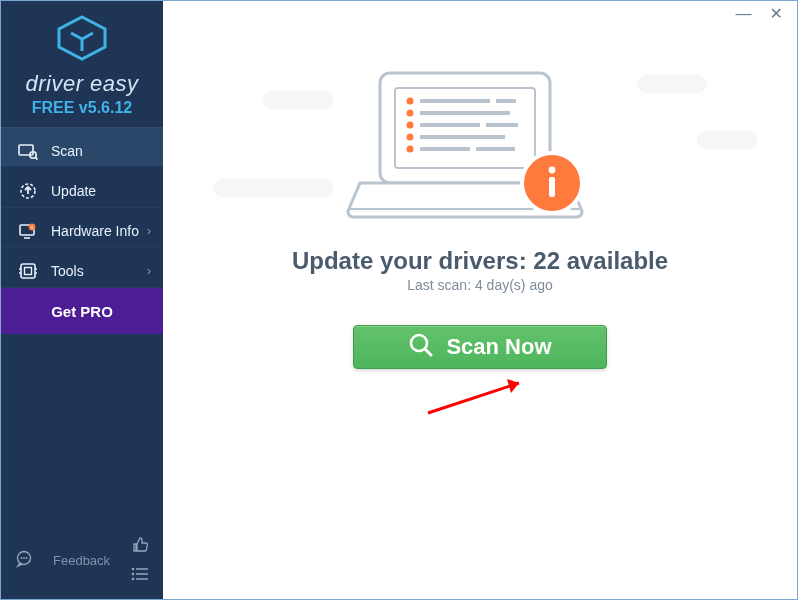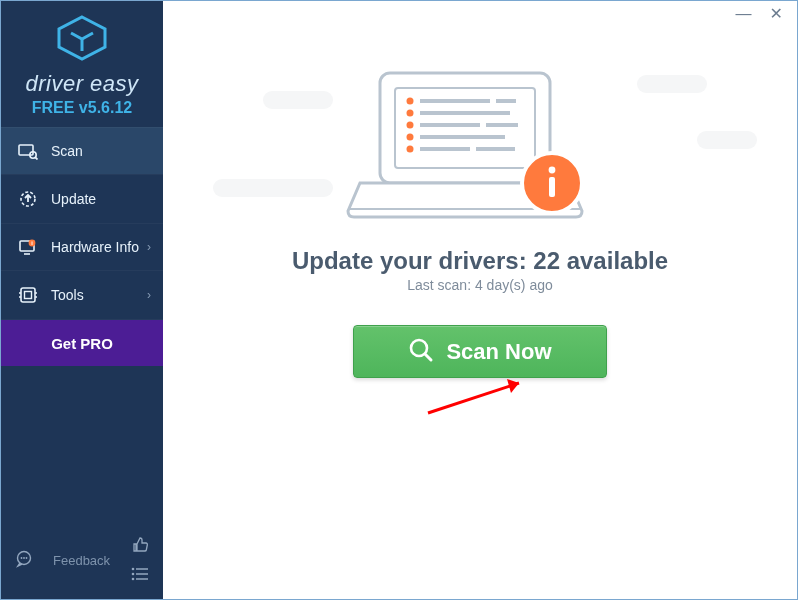--- a/index.html
+++ b/index.html
@@ -6,35 +6,35 @@
   html, body { width: 798px; height: 600px; font-family: "Segoe UI", Arial, sans-serif; background: #fff; }
   .window { width: 798px; height: 600px; border: 1px solid #7aa7d0; position: relative; display: flex; }
   .titlebar { position: absolute; top: 0; right: 0; height: 28px; display: flex; gap: 18px; padding: 6px 14px 0 0; z-index: 10; }
   .titlebar span { font-size: 16px; color: #6b7c8f; cursor: pointer; line-height: 14px; }
   .sidebar { width: 162px; height: 100%; background: #1e3556; display: flex; flex-direction: column; }
   .logo-block { display: flex; flex-direction: column; align-items: center; padding: 14px 0 10px 0; }
   .logo-icon { margin-bottom: 6px; }
   .logo-text { font-family: "Segoe UI", Arial, sans-serif; color: #cfe6f7; font-size: 22px; font-style: italic; font-weight: 400; letter-spacing: 0.5px; }
   .logo-sub { color: #3fb3e7; font-size: 16px; margin-top: 2px; font-weight: 600; }
   .nav { }
-  .nav-item { display: flex; align-items: center; color: #e7f2fb; font-size: 14px; padding: 14px 14px 14px 16px; cursor: pointer; position: relative; border-top: 1px solid rgba(255,255,255,0.04); }
+  .nav-item { display: flex; align-items: center; color: #e7f2fb; font-size: 14px; padding: 14px 14px 6px 16px; cursor: pointer; position: relative; border-top: 1px solid rgba(255,255,255,0.04); }
   .nav-item.active { background: #2a4769; }
   .nav-item .nav-icon { width: 22px; display: flex; justify-content: center; margin-right: 12px; }
   .nav-item .chev { position: absolute; right: 12px; color: #869bb4; font-size: 12px; }
   .nav-divider { height: 1px; background: rgba(255,255,255,0.04); }
   .get-pro { margin: 0; height: 46px; background: #4c1d95; color: #fff; display: flex; align-items: center; justify-content: center; font-weight: 700; font-size: 15px; cursor: pointer; }
   .sidebar-footer { margin-top: auto; display: flex; align-items: center; justify-content: space-between; padding: 10px 14px 14px 14px; color: #7e93ac; }
   .feedback { display: flex; align-items: center; gap: 20px; font-size: 13px; cursor: pointer; }
   .footer-icons { display: flex; flex-direction: column; gap: 10px; align-items: center; }
   .footer-icons .icon { color: #93a7bf; cursor: pointer; }
   .main { flex: 1; position: relative; background: #fff; display: flex; flex-direction: column; align-items: center; padding-top: 62px; overflow: hidden; }
   .illus-wrap { position: relative; width: 320px; height: 170px; margin-bottom: 8px; }
   .heading { color: #4a5b6e; font-size: 24px; font-weight: 700; margin-top: 6px; text-align: center; }
   .subline { color: #7f8c9b; font-size: 14px; margin-top: 2px; }
-  .scan-btn { margin-top: 32px; width: 254px; height: 53px; background: linear-gradient(#63c26b,#4eb55b); border: 1px solid #3fa14c; border-radius: 4px; display: flex; align-items: center; justify-content: center; gap: 12px; cursor: pointer; box-shadow: 0 2px 4px rgba(0,0,0,0.15), inset 0 1px 0 rgba(255,255,255,0.25); }
+  .scan-btn { margin-top: 32px; width: 254px; height: 44px; background: linear-gradient(#63c26b,#4eb55b); border: 1px solid #3fa14c; border-radius: 4px; display: flex; align-items: center; justify-content: center; gap: 12px; cursor: pointer; box-shadow: 0 2px 4px rgba(0,0,0,0.15), inset 0 1px 0 rgba(255,255,255,0.25); }
   .scan-btn span.lbl { color: #fff; font-size: 22px; font-weight: 700; }
   .arrow-annot { position: absolute; left: 260px; top: 370px; pointer-events:none; }
   
   .cloud { position: absolute; background: #f5f6f7; border-radius: 20px; }
 </style>
 </head>
 <body>
 
 <div class="window">
   <div class="titlebar">

